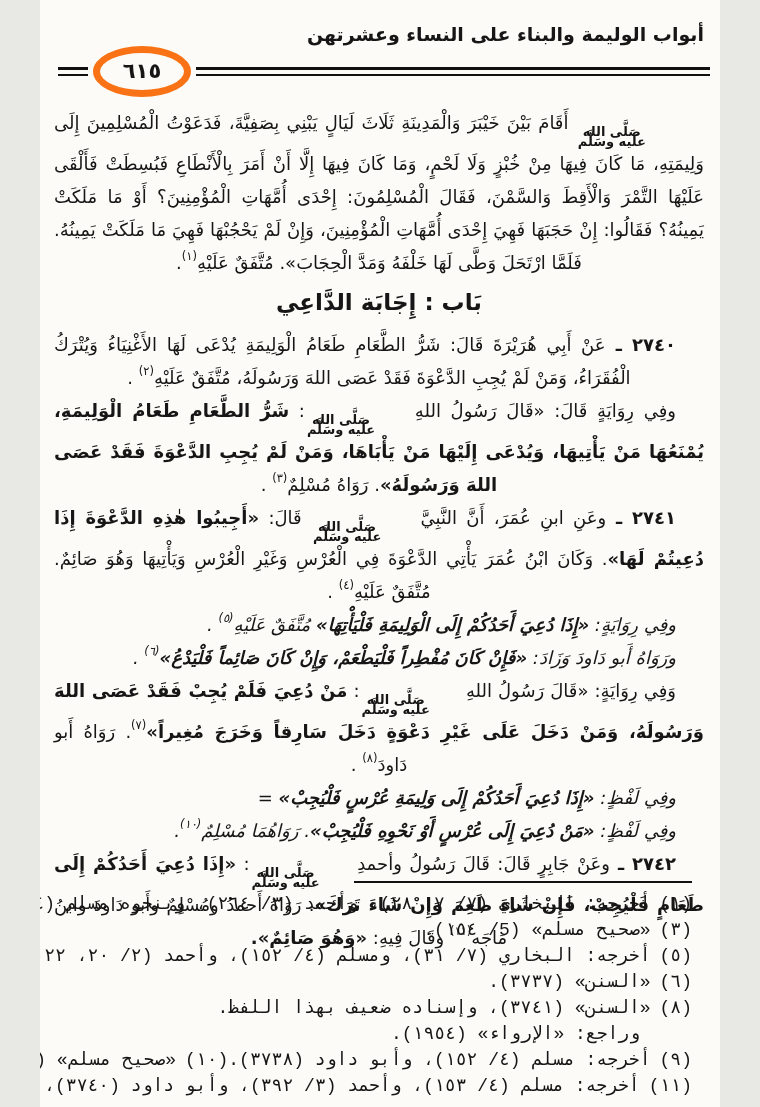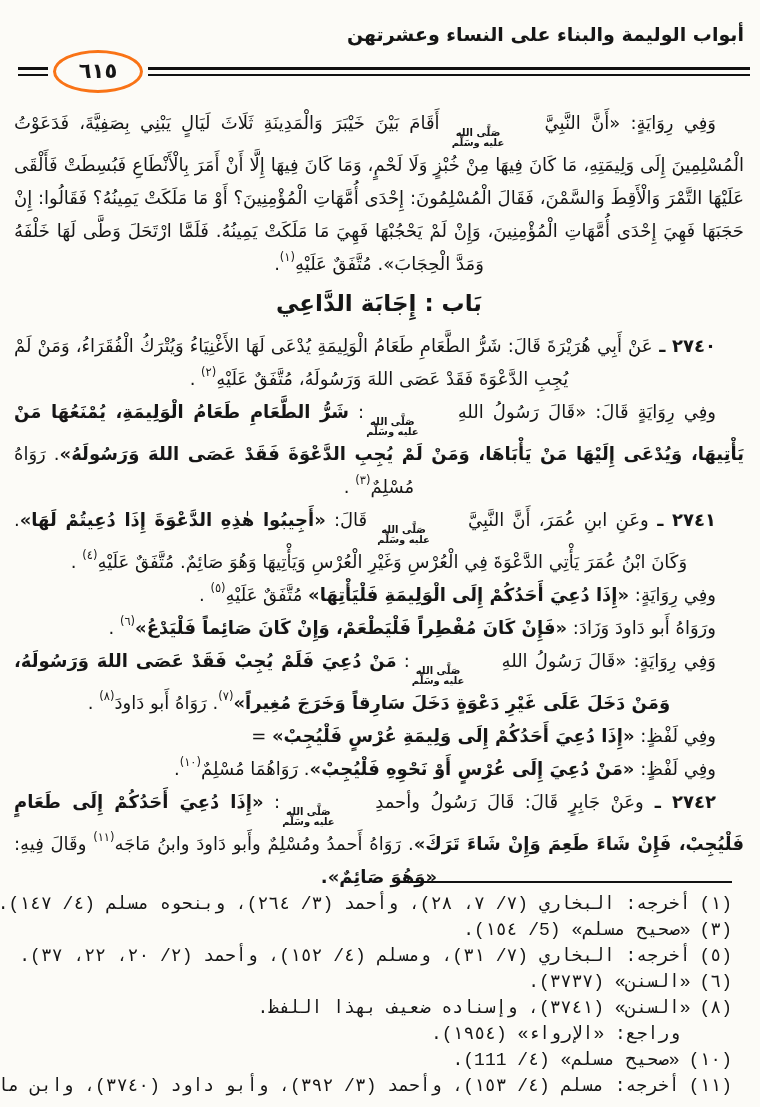--- a/index.html
+++ b/index.html
@@ -1,18 +1,18 @@
 <!DOCTYPE html>
 <html lang="ar" dir="rtl"><head>
 <meta charset="utf-8">
 <style>
   html,body{margin:0;padding:0;background:#e8e8e4;}
   .page{
     position:relative;
-    width:760px;height:1107px;
+    width:680px;height:1107px;
     margin:0 auto;
     background:#fcfbf7;
     color:#161616;
     font-family:"DejaVu Sans",sans-serif;
     direction:rtl;
     overflow:hidden;
   }
   
   .hdr-title{
     padding:22px 16px 0 0;
@@ -25,46 +25,46 @@
     direction:ltr;
     display:flex;
     align-items:center;
     margin-top:4px;
     height:42px;
   }
   .dbl{border-top:3px solid #111;border-bottom:2px solid #111;height:4px;}
   .rule-stub{width:30px;margin-left:18px;}
   .page-oval{
     width:84px;height:37px;
-    border:3px solid #f97316;
+    border:7px solid #f97316;
     border-radius:50%;
     margin:0 5px;
     display:flex;align-items:center;justify-content:center;
     font-size:21px;font-weight:bold;
     direction:rtl;
     flex:0 0 auto;
   }
   .rule-long{flex:1;margin-right:10px;}
   
   .body-text{
     padding:14px 16px 0 14px;
     font-size:18px;
     line-height:33px;
     text-align:justify;
   }
   .body-text p{margin:0;text-indent:28px;}
   .pj{text-align:justify;text-align-last:center;}
-  .pr{text-align:center;text-align-last:right;}
+  .pr{text-align:center;text-align-last:right;font-style:italic;}
   .b{font-weight:bold;}
   .num{font-weight:bold;}
   sup.ref{font-size:11.5px;line-height:0;position:relative;top:-2px;}
   .saw{
     display:inline-flex;flex-direction:column;
     text-align:left;
-    font-size:10px;line-height:10px;
+    font-size:13px;line-height:10px;
     font-weight:bold;
     vertical-align:-7px;
     margin:0 2px;
   }
   .chapter{
     text-align:center;
     text-align-last:center !important;
     font-size:23px;
     font-weight:bold;
     text-indent:0 !important;
@@ -98,21 +98,21 @@
   <div class="rule-row">
     <div class="rule-stub dbl"></div>
     <div class="page-oval">
       <span>٦١٥</span>
     </div>
     <div class="rule-long dbl"></div>
   </div>
 
   <div class="body-text">
 
-    <p class="pj"><span>وَفِي رِوَايَةٍ: «أَنَّ النَّبِيَّ </span><span class="saw">
+    <p class="pj"><span class="saw">
           <span>صَلَّى الله</span>
           <span>عليه وسَلَّم</span>
         </span><span> أَقَامَ بَيْنَ خَيْبَرَ وَالْمَدِينَةِ ثَلَاثَ لَيَالٍ يَبْنِي بِصَفِيَّةَ، فَدَعَوْتُ الْمُسْلِمِينَ إِلَى وَلِيمَتِهِ، مَا كَانَ فِيهَا مِنْ خُبْزٍ وَلَا لَحْمٍ، وَمَا كَانَ فِيهَا إِلَّا أَنْ أَمَرَ بِالْأَنْطَاعِ فَبُسِطَتْ فَأَلْقَى عَلَيْهَا التَّمْرَ وَالْأَقِطَ وَالسَّمْنَ، فَقَالَ الْمُسْلِمُونَ: إِحْدَى أُمَّهَاتِ الْمُؤْمِنِينَ؟ أَوْ مَا مَلَكَتْ يَمِينُهُ؟ فَقَالُوا: إِنْ حَجَبَهَا فَهِيَ إِحْدَى أُمَّهَاتِ الْمُؤْمِنِينَ، وَإِنْ لَمْ يَحْجُبْهَا فَهِيَ مَا مَلَكَتْ يَمِينُهُ. فَلَمَّا ارْتَحَلَ وَطَّى لَهَا خَلْفَهُ وَمَدَّ الْحِجَابَ». مُتَّفَقٌ عَلَيْهِ</span><sup class="ref">(١)</sup><span>.</span></p>
 
     <p class="chapter">بَاب : إِجَابَة الدَّاعِي</p>
 
     <p class="pj"><span class="num">٢٧٤٠ ـ </span><span>عَنْ أَبِي هُرَيْرَةَ قَالَ: شَرُّ الطَّعَامِ طَعَامُ الْوَلِيمَةِ يُدْعَى لَهَا الأَغْنِيَاءُ وَيُتْرَكُ الْفُقَرَاءُ، وَمَنْ لَمْ يُجِبِ الدَّعْوَةَ فَقَدْ عَصَى اللهَ وَرَسُولَهُ، مُتَّفَقٌ عَلَيْهِ</span><sup class="ref">(٢)</sup><span> .</span></p>
 
     <p class="pj"><span>وفِي رِوَايَةٍ قَالَ: «قَالَ رَسُولُ اللهِ </span><span class="saw">
           <span>صَلَّى الله</span>
@@ -153,19 +153,20 @@
     <div class="fn-row"><span class="fn-m">(٥)</span><span>أخرجه: البخاري (٧/ ٣١)، ومسلم (٤/ ١٥٢)، وأحمد (٢/ ٢٠، ٢٢، ٣٧).</span></div>
 
     <div class="fn-row fn-two">
       <span><span class="fn-m">(٦)</span><span>«السنن» (٣٧٣٧).</span></span>
     </div>
 
     <div class="fn-row"><span class="fn-m">(٨)</span><span>«السنن» (٣٧٤١)، وإسناده ضعيف بهذا اللفظ.</span></div>
     <div class="fn-row fn-cont"><span>وراجع: «الإرواء» (١٩٥٤).</span></div>
 
     <div class="fn-row fn-two fn-pad">
+      <span><span class="fn-m">(٩)</span><span>أخرجه: مسلم (٤/ ١٥٢)، وأبو داود (٣٧٣٨).</span></span>
       <span><span class="fn-m">(١٠)</span><span>«صحيح مسلم» (٤/ 111).</span></span>
     </div>
 
     <div class="fn-row"><span class="fn-m">(١١)</span><span>أخرجه: مسلم (٤/ ١٥٣)، وأحمد (٣/ ٣٩٢)، وأبو داود (٣٧٤٠)، وابن ماجه (١٧٥١).</span></div>
   </div>
 
 </div>
 
 </body></html>

